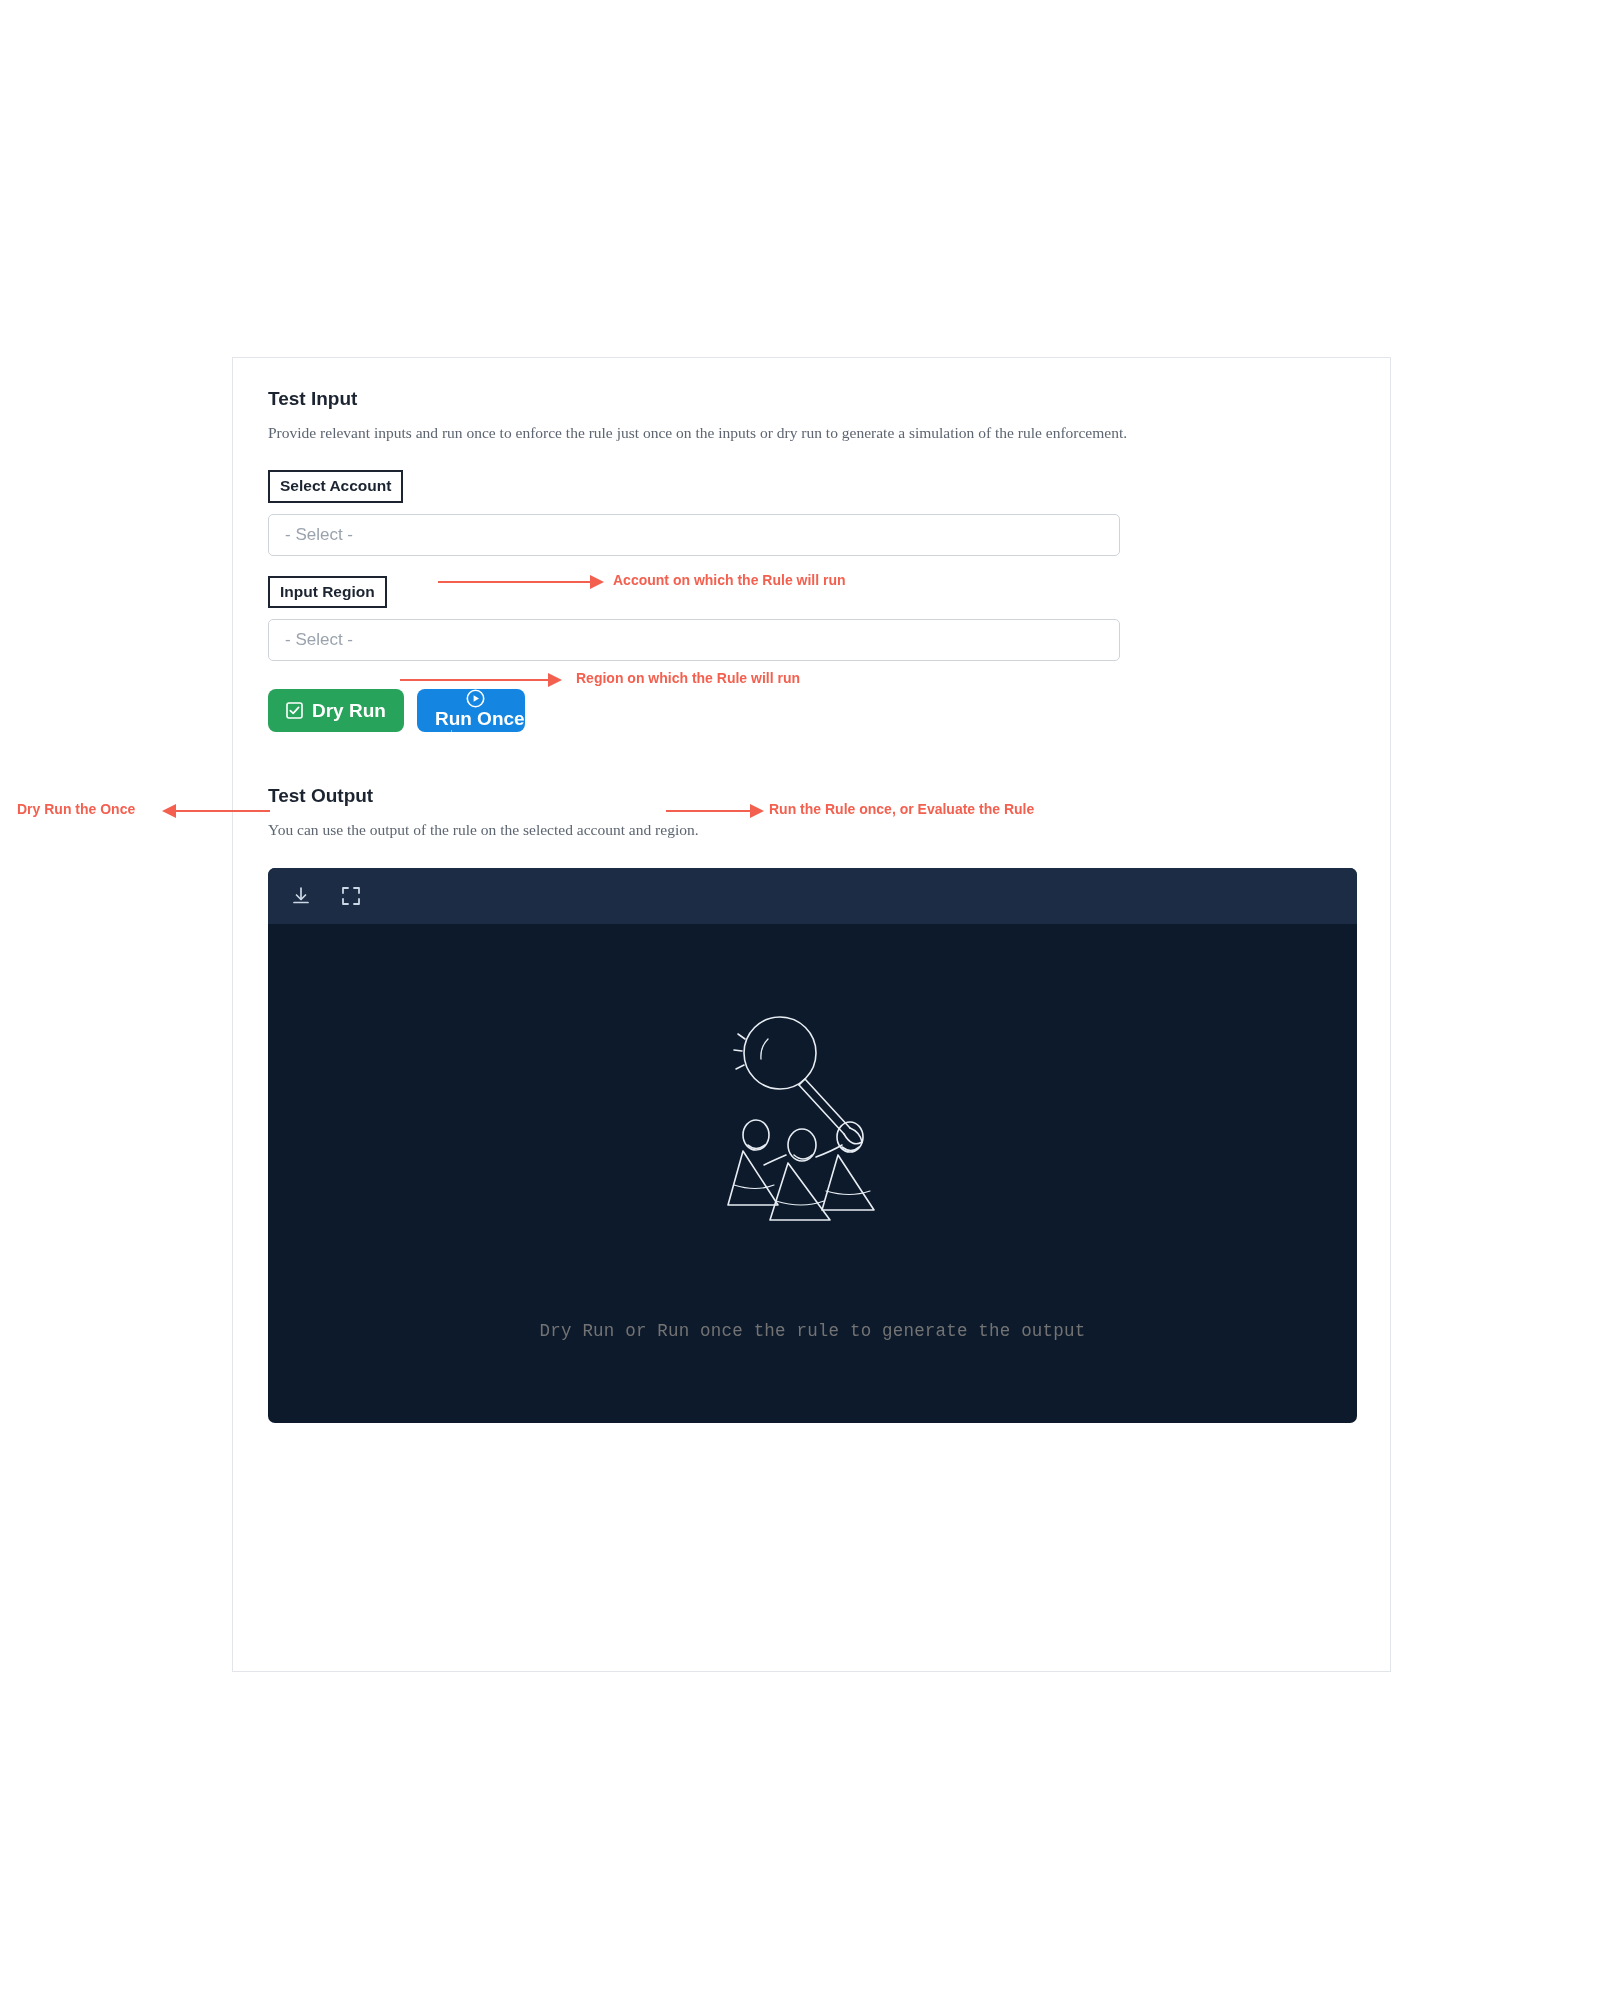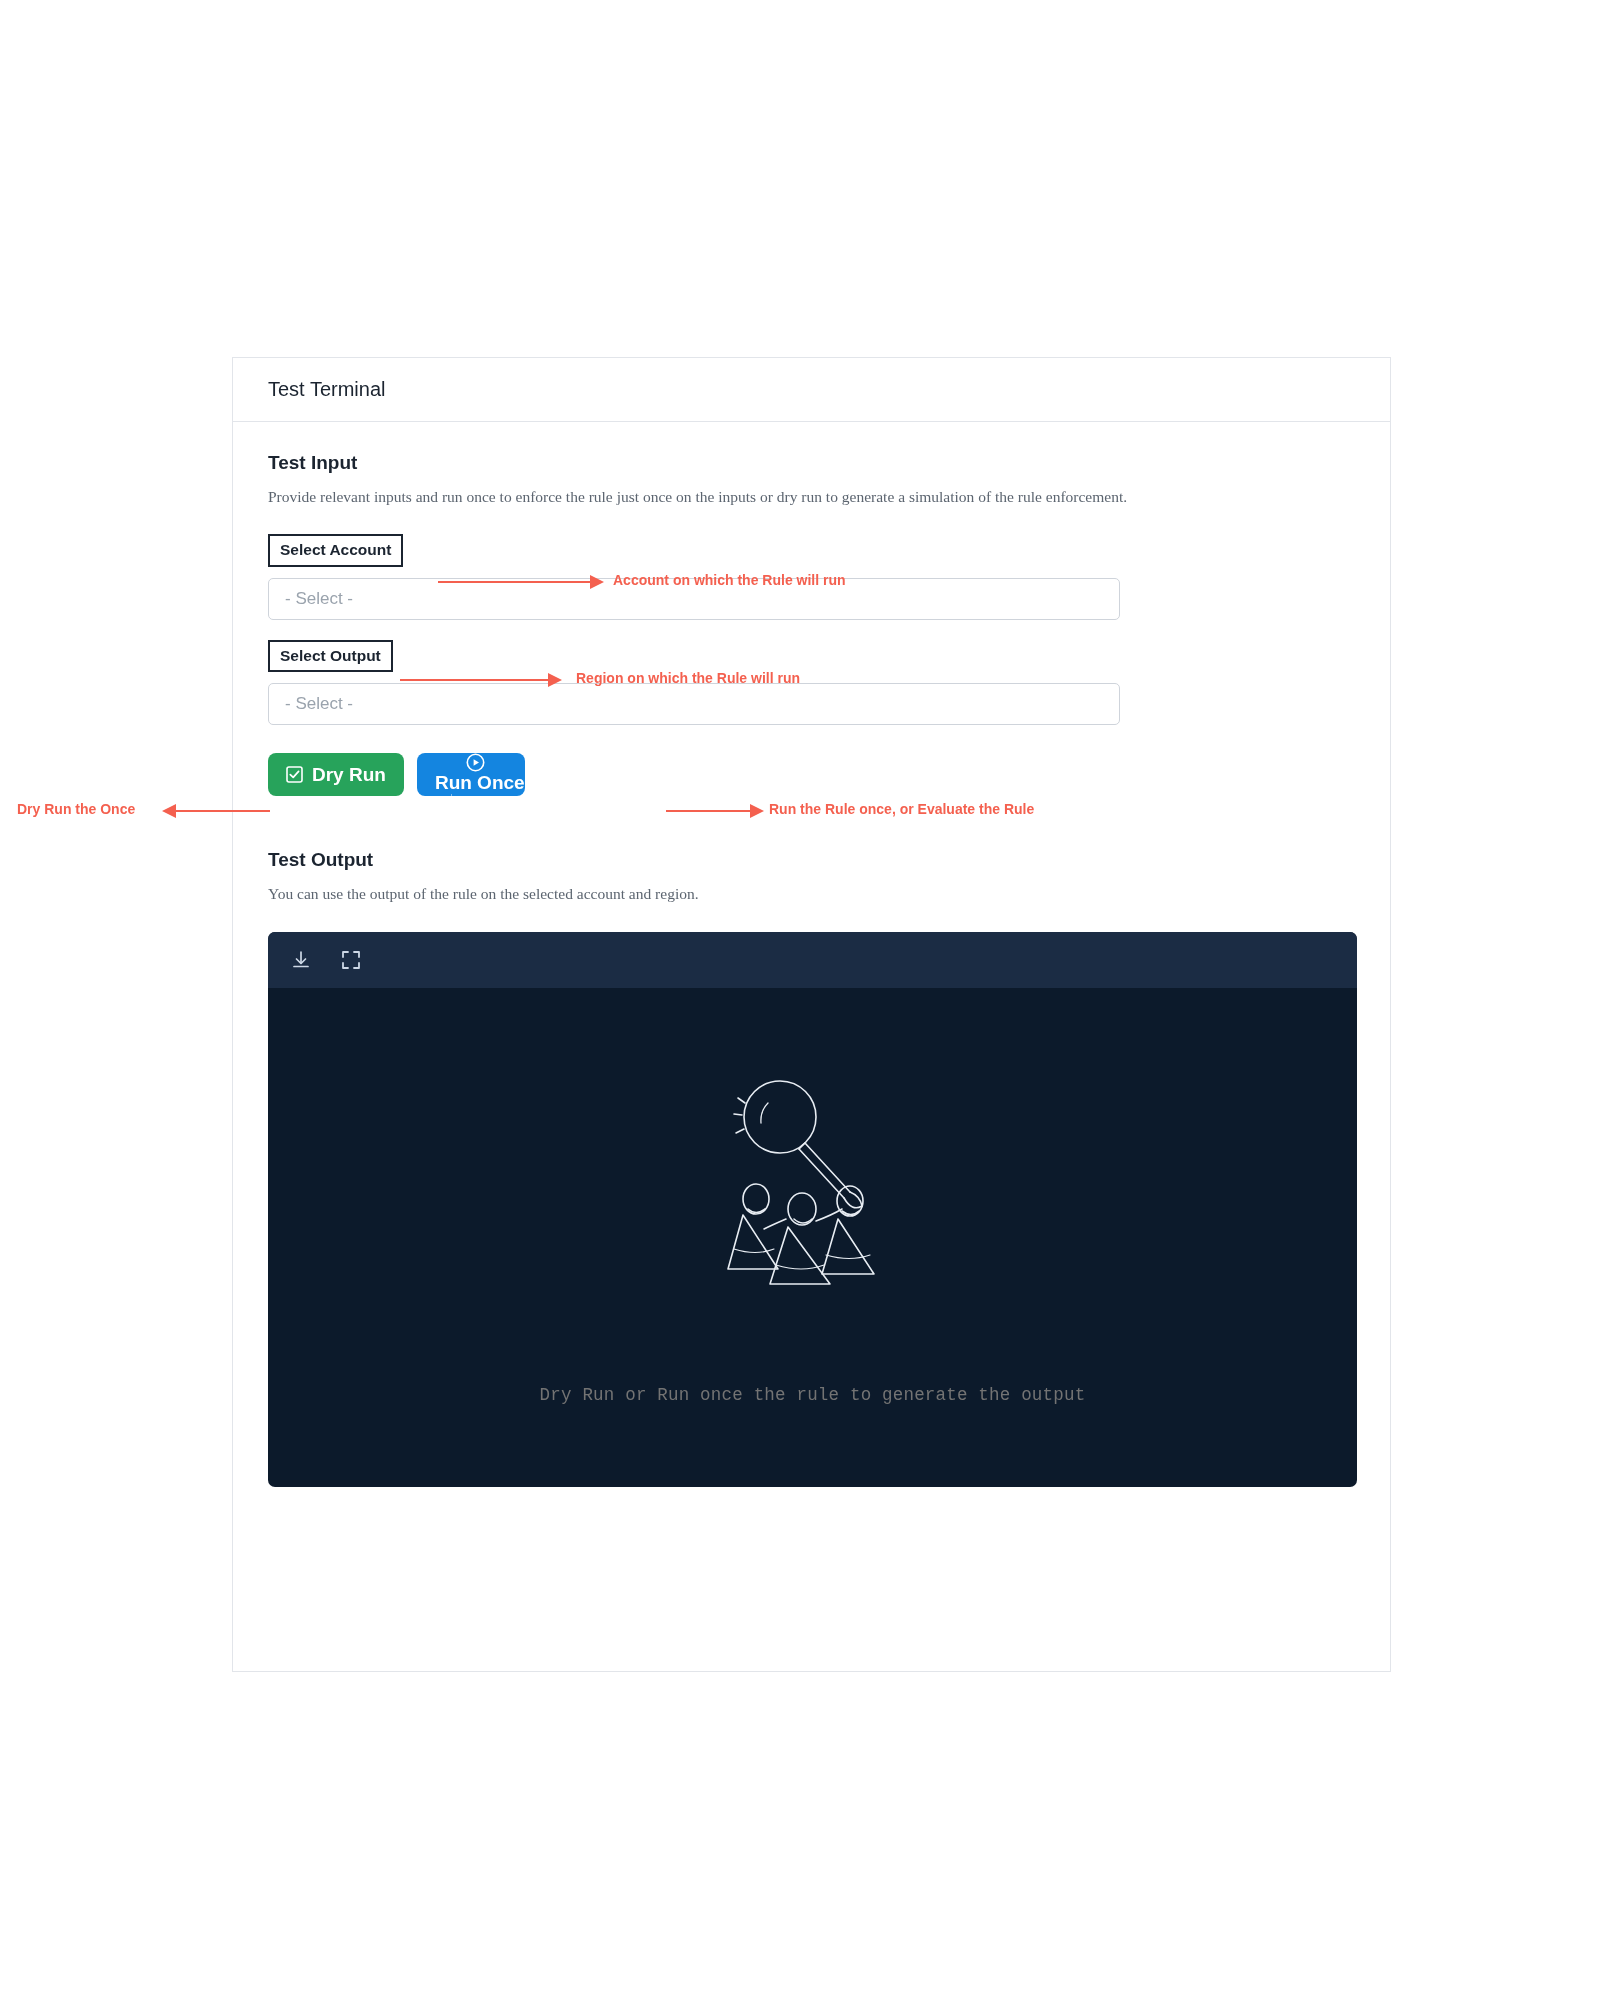--- a/index.html
+++ b/index.html
@@ -177,39 +177,36 @@
     color: #f4604f;
     white-space: nowrap;
   }
   .arrow-svg { position: absolute; overflow: visible; }
 </style>
 </head>
 <body>
 
 <div id="card">
 
-  <div id="card-header">
-    <span class="title">Test Terminal</span>
-  </div>
 
   <div id="card-body">
 
     <div>
       <h2 class="section-title">Test Input</h2>
       <p class="section-desc">Provide relevant inputs and run once to enforce the rule just once on the inputs or dry run to generate a simulation of the rule enforcement.</p>
 
       <div style="margin-top:26px;">
         <span class="field-label label-box">Select Account</span>
         <div class="select-input">
           <span>- Select -</span>
         </div>
       </div>
 
       <div style="margin-top:20px;">
-        <span class="field-label label-box">Select Output</span>
+        <span class="field-label label-box">Input Region</span>
         <div class="select-input">
           <span>- Select -</span>
         </div>
       </div>
 
       <div class="btn-row">
         <div class="btn" id="dry-run-btn">
           <span class="ico">
             <svg width="17" height="17" viewBox="0 0 17 17">
               <rect x="1" y="1" width="15" height="15" rx="2" fill="none" stroke="#ffffff" stroke-width="1.6"></rect>

